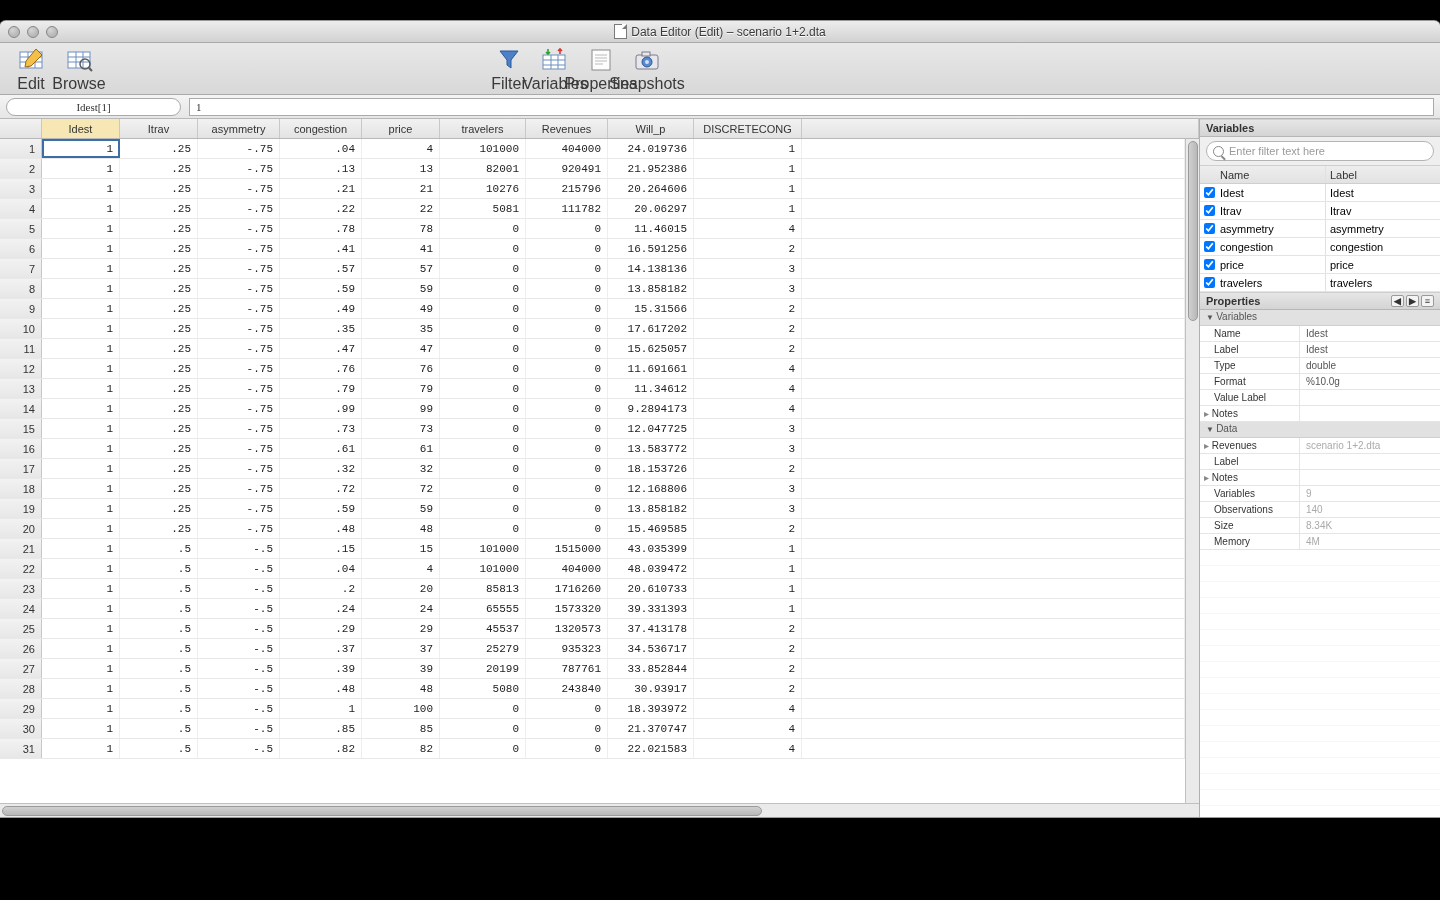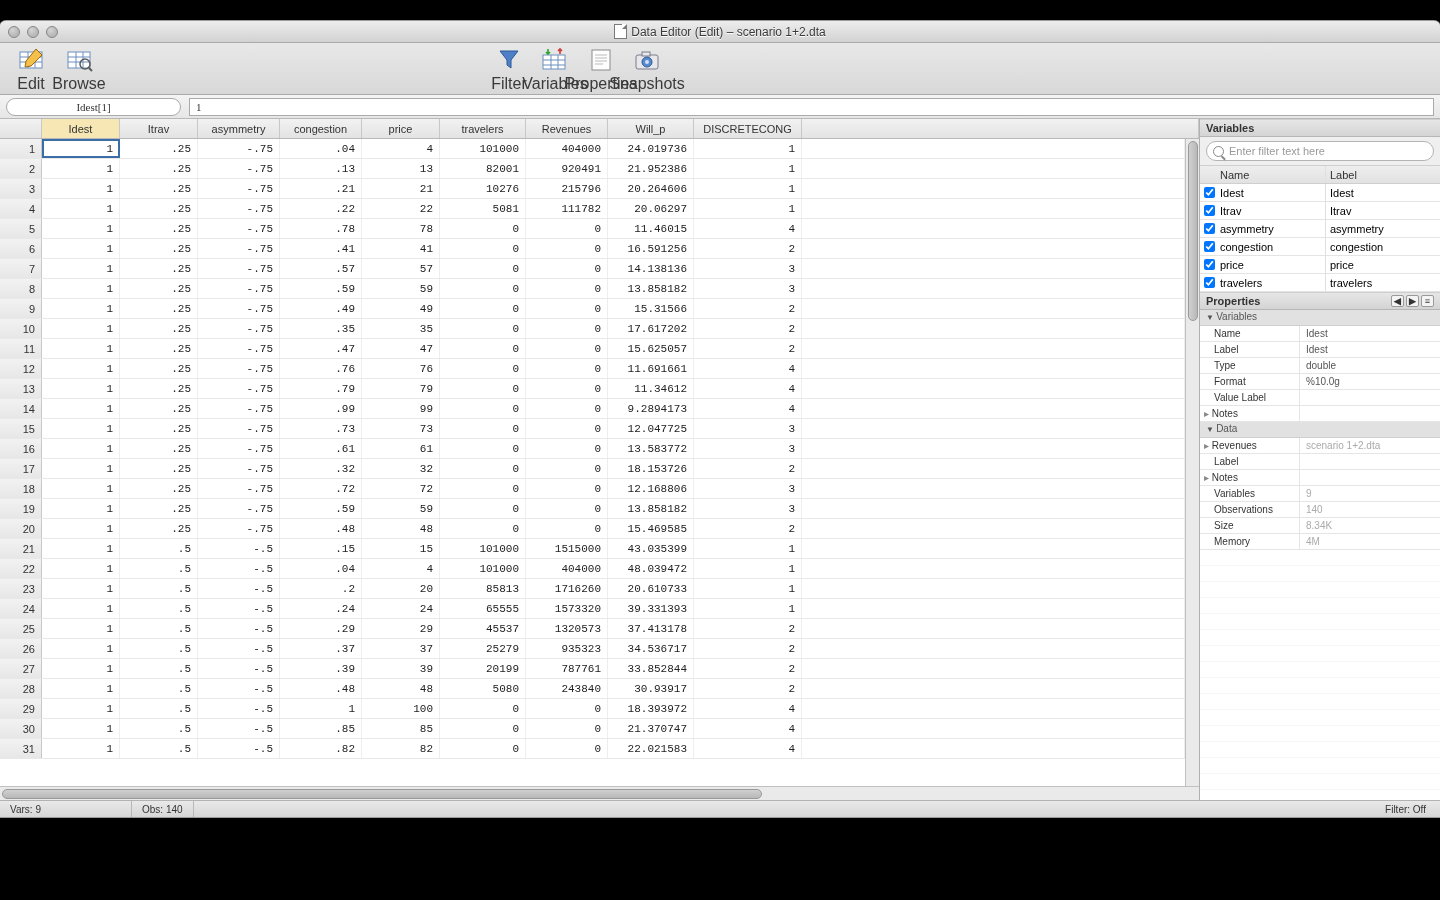--- a/index.html
+++ b/index.html
@@ -736,19 +736,13 @@
             <div class="prop-row">
               <div class="pk">Memory</div>
               <div class="pv dim">4M</div>
             </div>
           </div>
       </div>
       <div class="empty-rows"></div>
     </div>
   </div>
 
-  <div class="statusbar">
-    <div class="seg" style="width:132px;">Vars: 9</div>
-    <div class="seg">Obs: 140</div>
-    <div class="spacer"></div>
-    <div class="seg last">Filter: Off</div>
-  </div>
 </div>
 
 </body></html>

